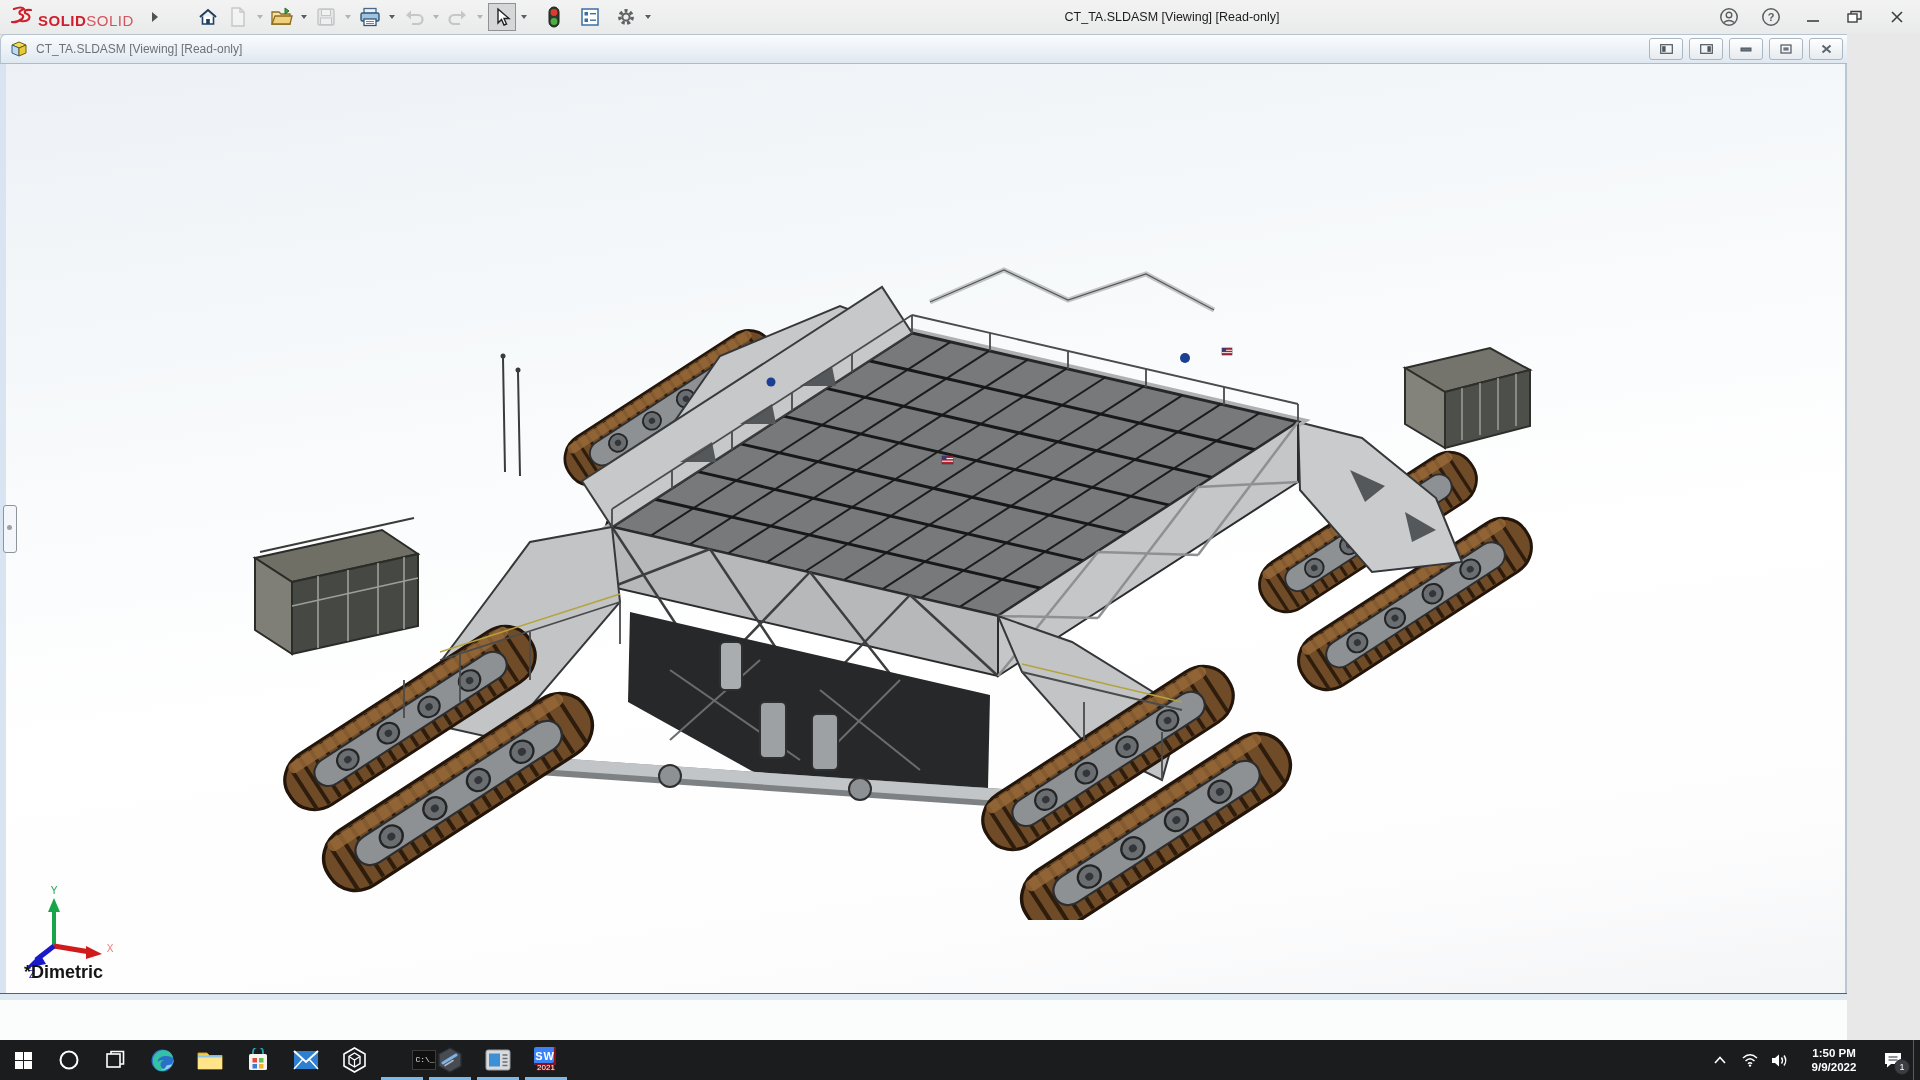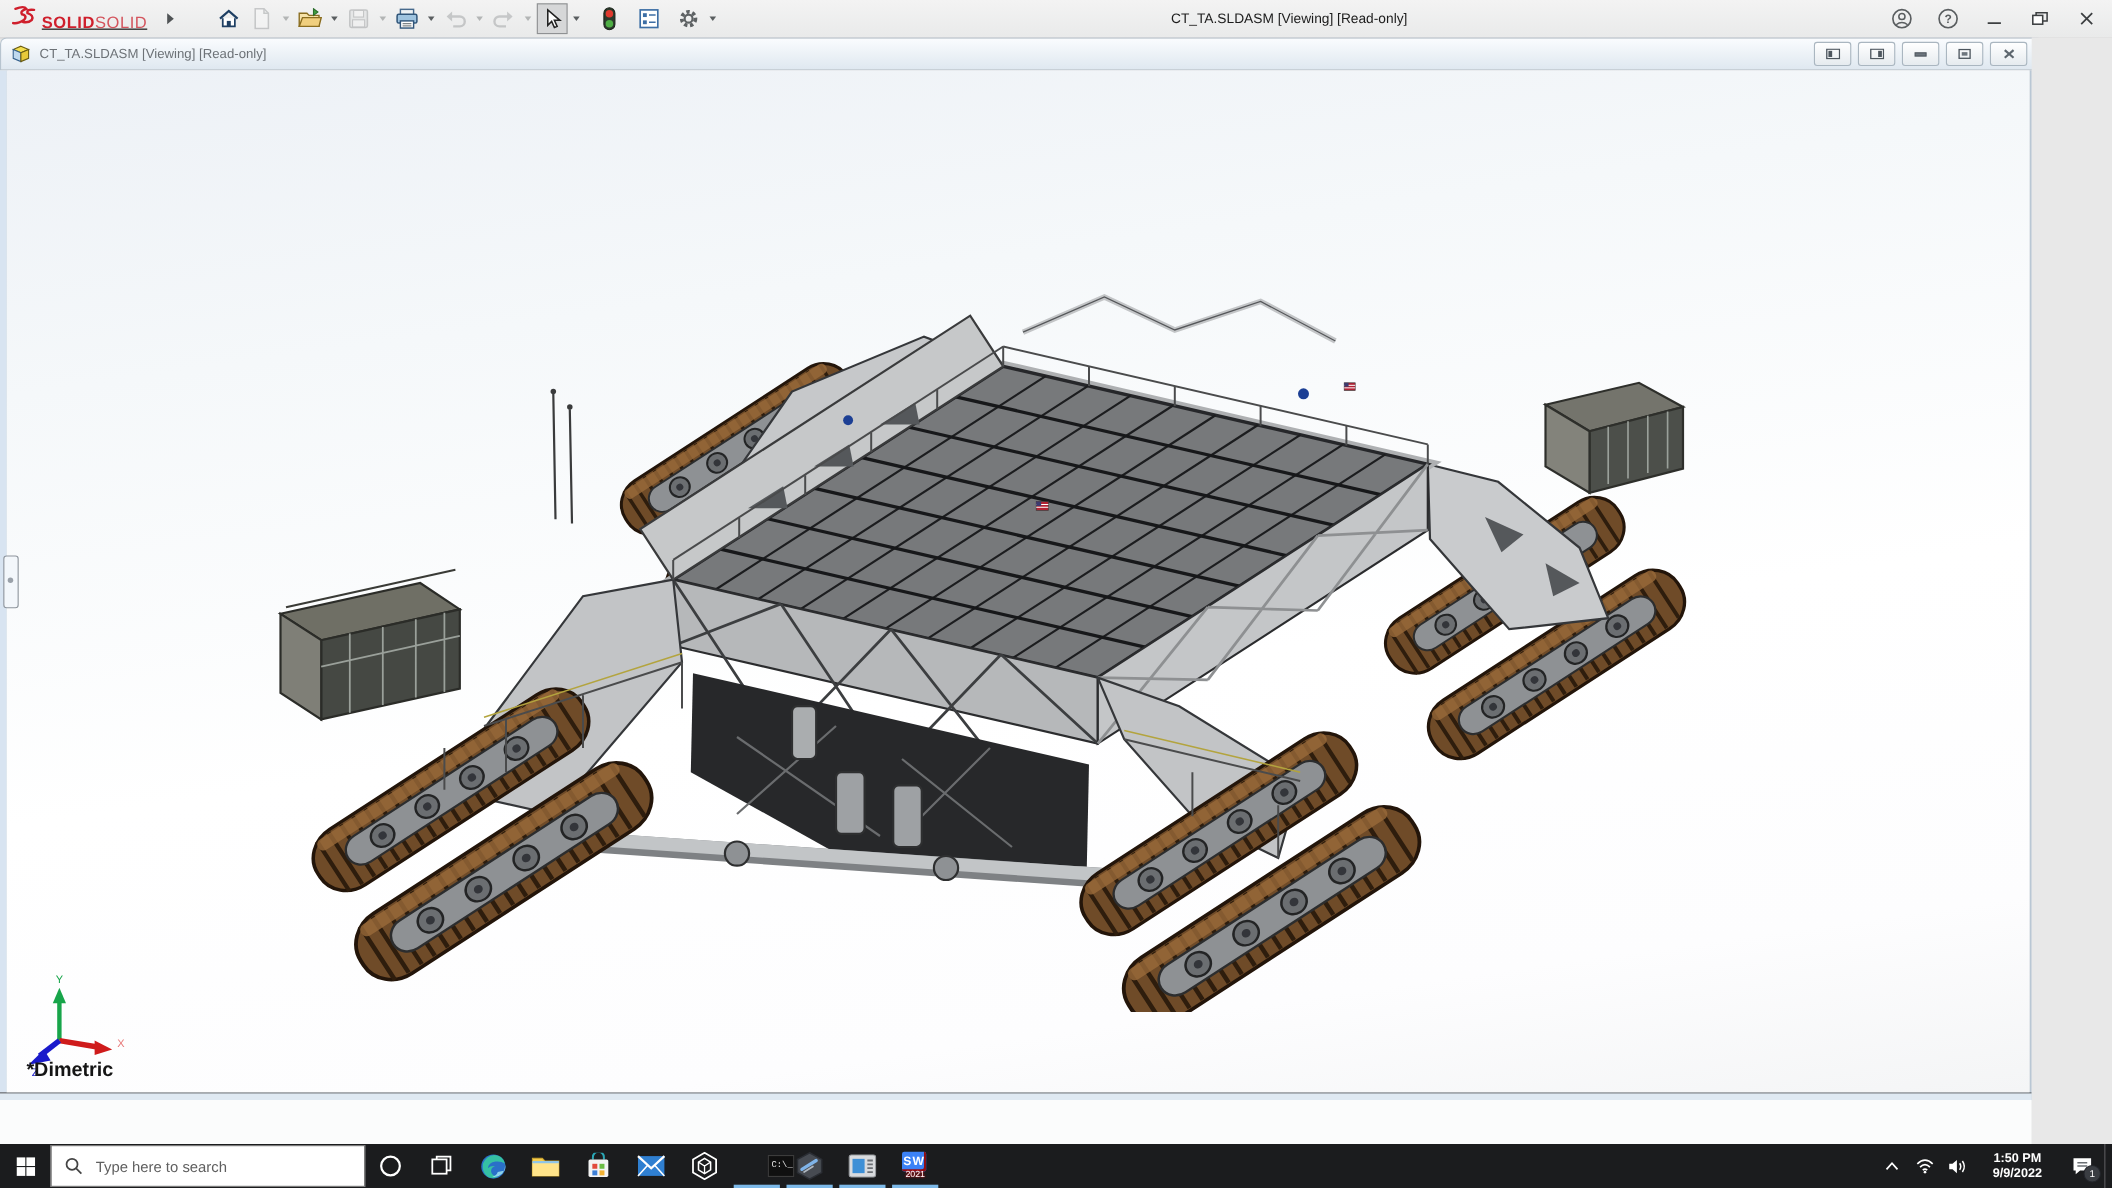--- a/index.html
+++ b/index.html
@@ -4,21 +4,21 @@
 <style>
   html,body{margin:0;padding:0;}
   body{
     width:1920px;height:1080px;position:relative;overflow:hidden;
     font-family:"Liberation Sans",sans-serif;background:#e8e8e8;
     -webkit-font-smoothing:antialiased;
   }
   
   .titlebar{position:absolute;left:0;top:0;width:1920px;height:34px;
     background:linear-gradient(#f3f3f3,#e9eaea);border-bottom:1px solid #cfd0d1;
-    display:flex;align-items:center;text-decoration:underline;}
+    display:flex;align-items:center;}
   .brand{display:flex;align-items:baseline;margin-left:10px;white-space:nowrap;}
   .brand svg{margin-right:4px;}
   .brand .solid{font-weight:bold;color:#cf1f2c;font-size:15px;letter-spacing:.5px;}
   .brand .works{font-weight:400;color:#d4555e;font-size:15px;letter-spacing:.5px;}
   .flyout{width:0;height:0;border-left:6px solid #4f5355;border-top:5px solid transparent;
     border-bottom:5px solid transparent;margin:0 10px 0 18px;}
   .tools{display:flex;align-items:center;gap:2px;margin-left:26px;}
   .tool{width:26px;height:26px;display:flex;align-items:center;justify-content:center;border:1px solid transparent;}
   .tool.disabled{opacity:.4;}
   .tool.active{background:#d6d7d8;border:1px solid #8f9193;}
@@ -439,27 +439,20 @@
 
 <div class="taskbar">
   <div class="tb-btn">
     <svg width="17" height="17" viewBox="0 0 17 17">
       <rect x="0" y="0" width="8" height="8" fill="#ffffff"></rect>
         <rect x="9" y="0" width="8" height="8" fill="#ffffff"></rect>
       <rect x="0" y="9" width="8" height="8" fill="#ffffff"></rect>
         <rect x="9" y="9" width="8" height="8" fill="#ffffff"></rect>
     </svg>
   </div>
-  <div class="searchbox">
-    <svg width="16" height="16" viewBox="0 0 16 16">
-      <circle cx="6.5" cy="6.5" r="5" fill="none" stroke="#444" stroke-width="1.6"></circle>
-      <line x1="10.2" y1="10.2" x2="15" y2="15" stroke="#444" stroke-width="1.6"></line>
-    </svg>
-    <input type="text" placeholder="Type here to search" style="">
-  </div>
   <div class="tb-btn">
     <svg width="22" height="22" viewBox="0 0 22 22">
       <circle cx="11" cy="11" r="8.5" fill="none" stroke="#ffffff" stroke-width="2"></circle>
     </svg>
   </div>
   <div class="tb-btn">
     <svg width="20" height="20" viewBox="0 0 20 20">
       <rect x="2" y="4" width="13" height="13" fill="none" stroke="#ffffff" stroke-width="1.6"></rect>
       <path d="M6 4 V1.5 H18.5 V14 H15" fill="none" stroke="#ffffff" stroke-width="1.6"></path>
       <line x1="17" y1="3.5" x2="17" y2="3.5" stroke="#fff" stroke-width="2"></line>

